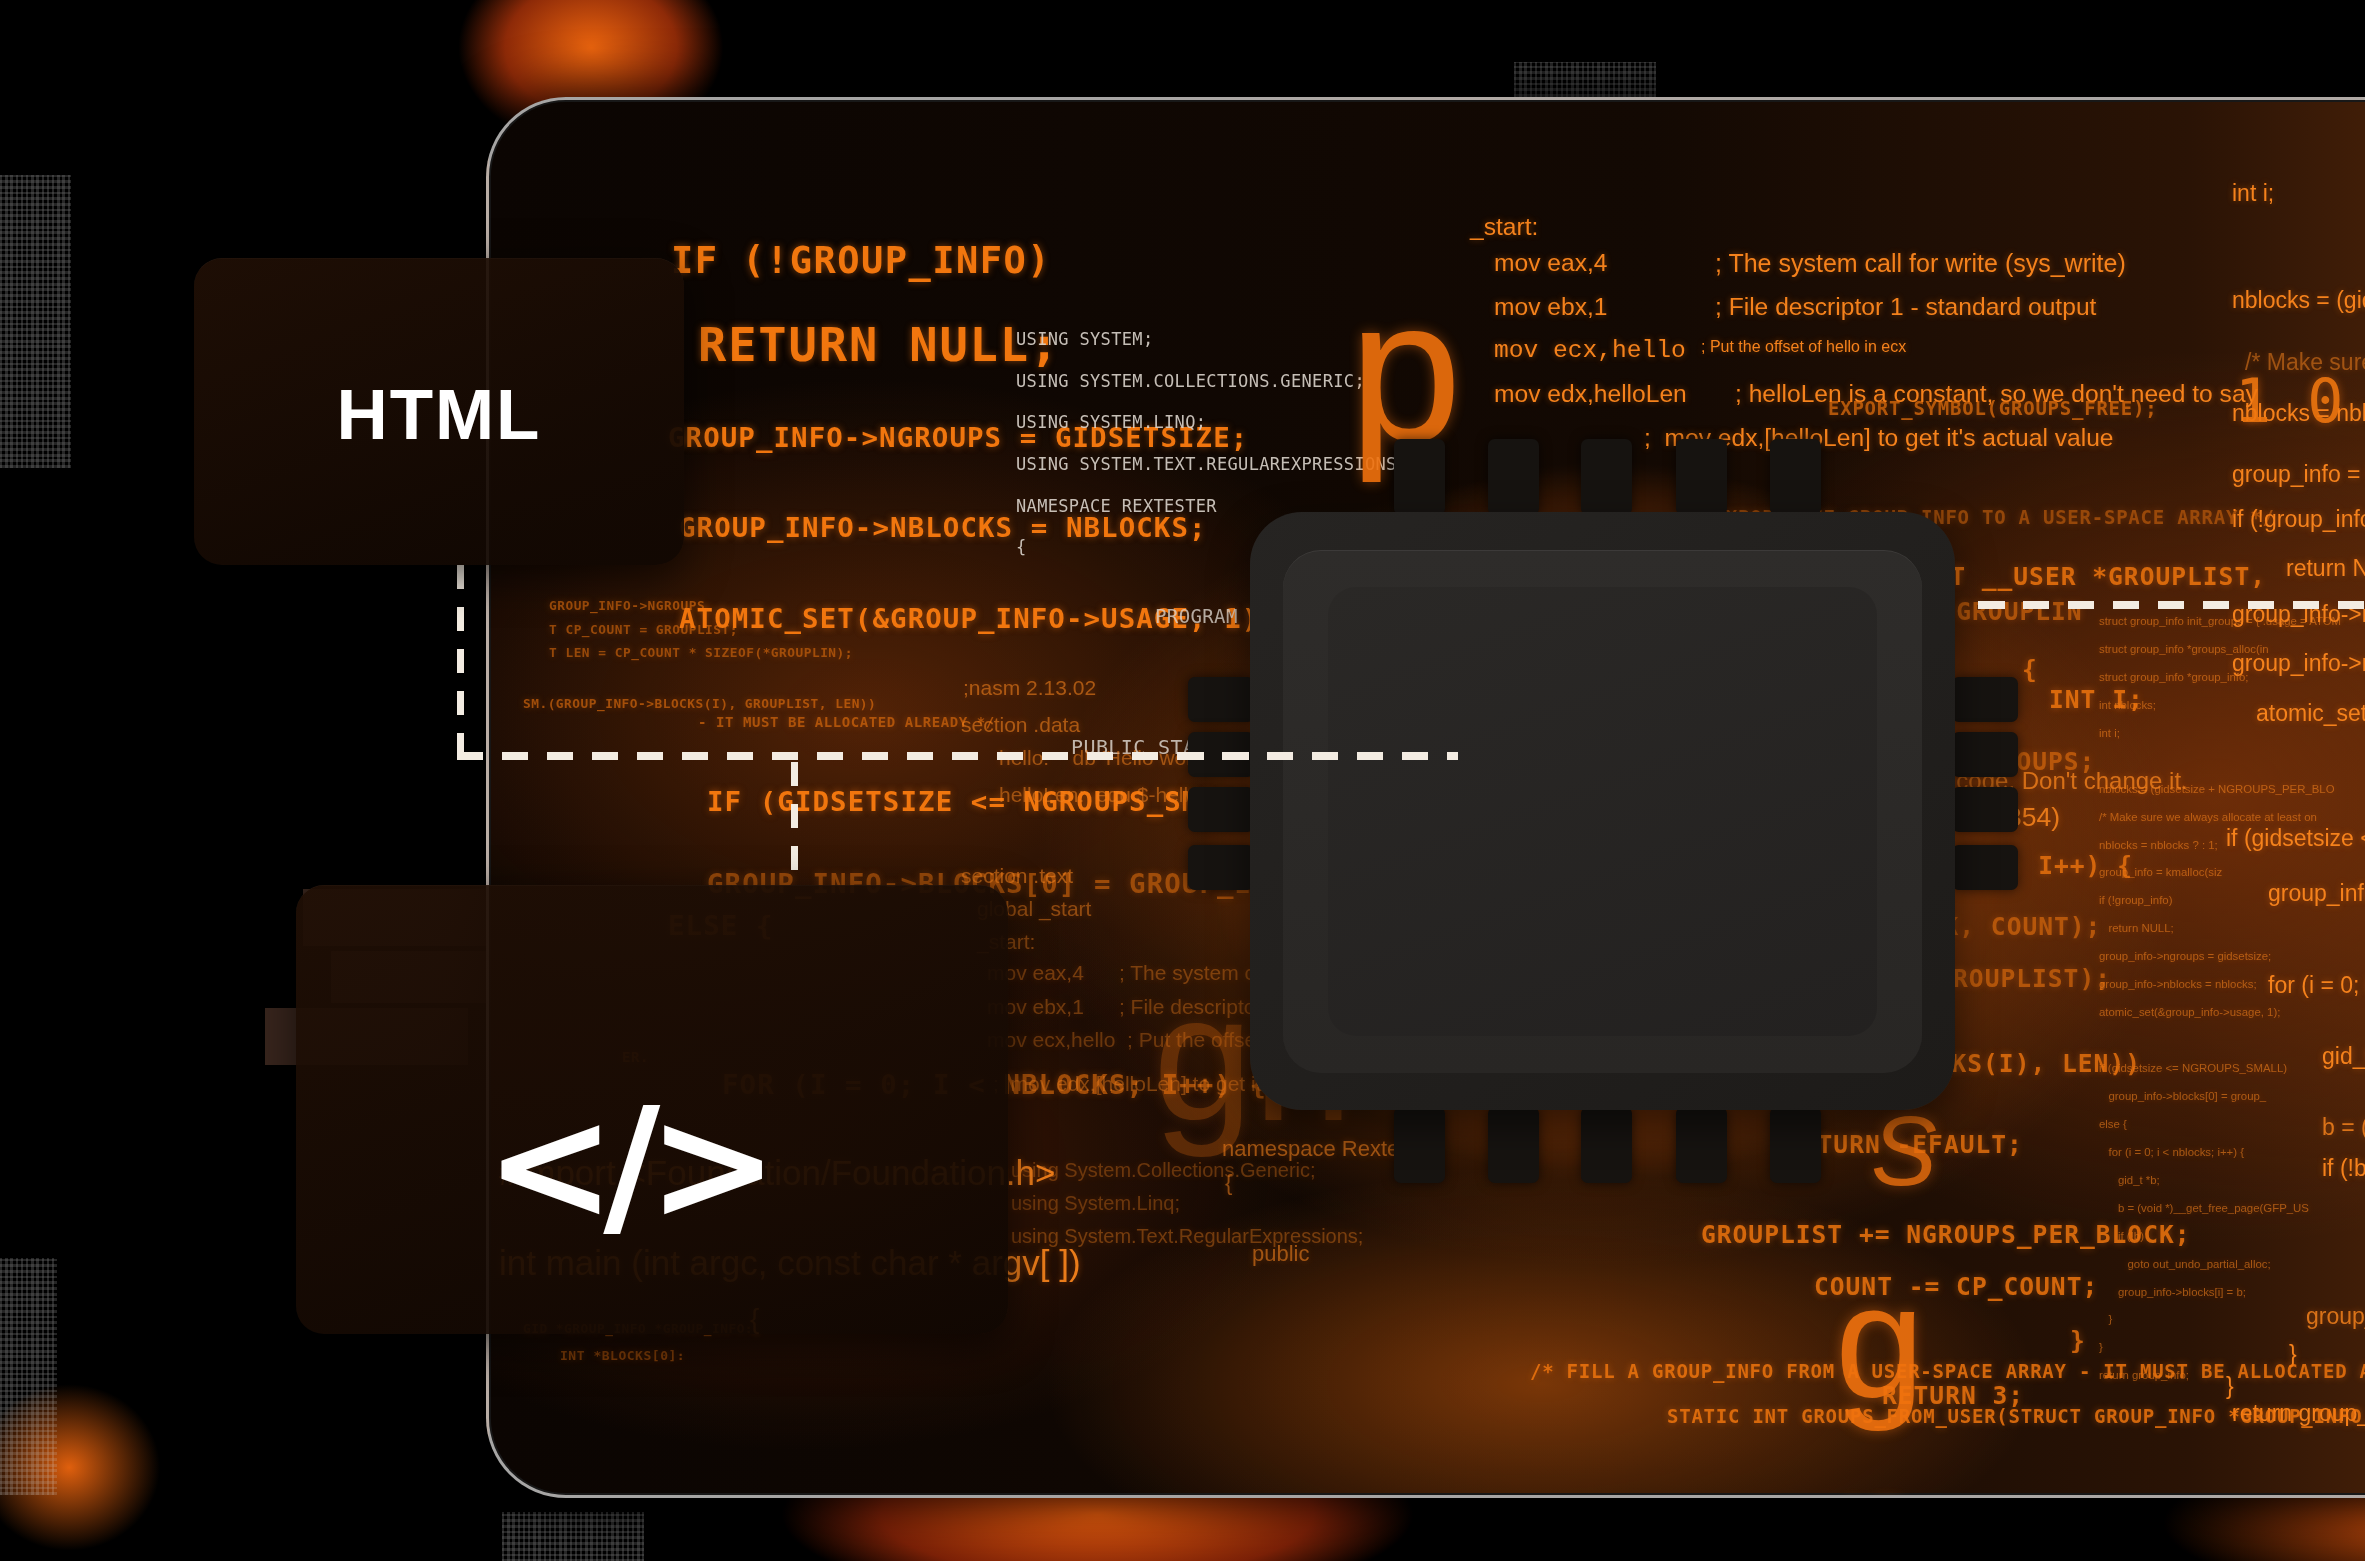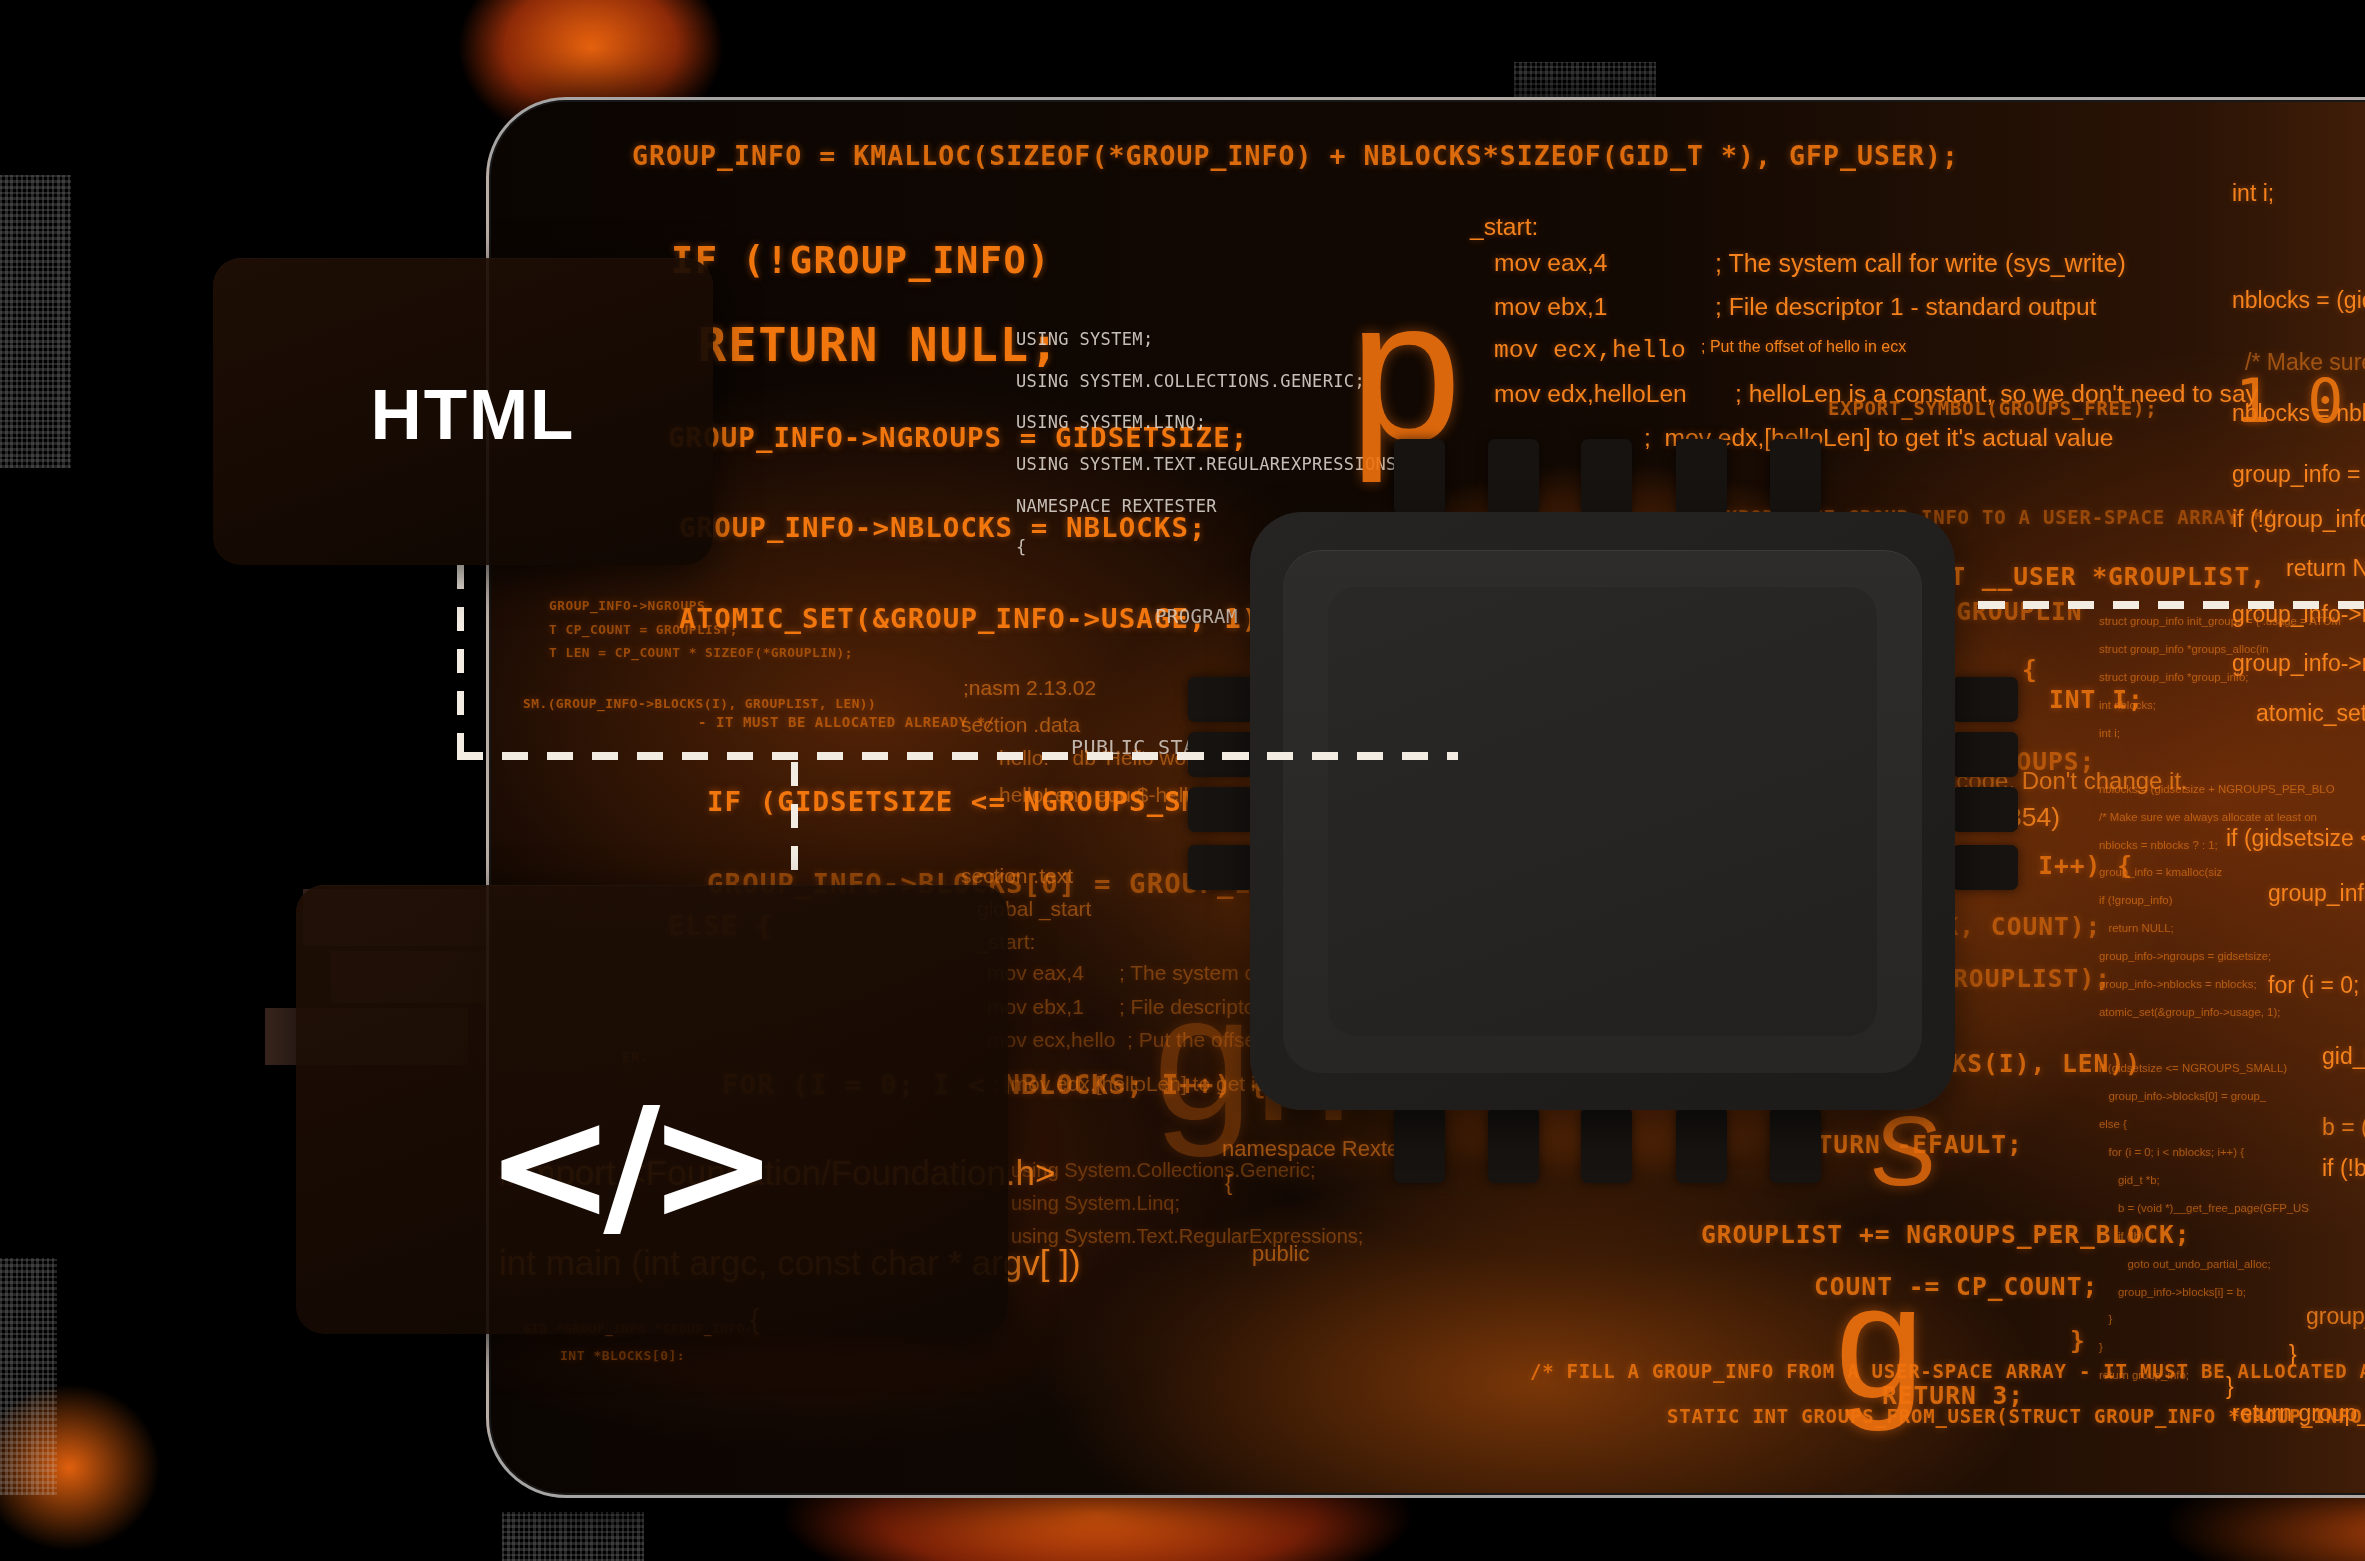--- a/index.html
+++ b/index.html
@@ -84,21 +84,20 @@
 <div class="glitch" style="left:331px;top:951px;width:170px;height:52px;"></div>
 <div class="glitch" style="left:265px;top:1008px;width:203px;height:57px;"></div>
 <div class="pix" style="left:0;top:175px;width:71px;height:293px;"></div>
 <div class="pix" style="left:0;top:1258px;width:57px;height:237px;"></div>
 
 <div class="pix" style="left:502px;top:1512px;width:142px;height:50px;"></div>
 <div class="pix" style="left:1514px;top:62px;width:142px;height:52px;"></div>
 
 <div class="abs tablet">
   <div class="abs" style="left:-486px;top:-97px;width:3215px;height:1562px;">
-      <div class="txt lcd" style="left: 629px; top: 140px; font-size: 26.5px; opacity: 0.9;">GROUP_INFO = KMALLOC(SIZEOF(*GROUP_INFO) + NBLOCKS*SIZEOF(GID_T *), GFP_USER);</div>
       <div class="txt lcd" style="left: 668px; top: 239px; font-size: 37px;">IF (!GROUP_INFO)</div>
       <div class="txt lcd" style="left: 695px; top: 318px; font-size: 47px;">RETURN NULL;</div>
       <div class="txt lcd" style="left: 665px; top: 421px; font-size: 27.4px;">GROUP_INFO-&gt;NGROUPS = GIDSETSIZE;</div>
       <div class="txt lcd" style="left: 676px; top: 511px; font-size: 27.4px;">GROUP_INFO-&gt;NBLOCKS = NBLOCKS;</div>
       <div class="txt lcd" style="left: 676px; top: 602px; font-size: 27.4px;">ATOMIC_SET(&amp;GROUP_INFO-&gt;USAGE, 1);</div>
       <div class="txt lcd" style="left: 704px; top: 785px; font-size: 27.4px;">IF (GIDSETSIZE &lt;= NGROUPS_SMALL)</div>
       <div class="txt lcd" style="left: 704px; top: 867px; font-size: 27.4px; opacity: 0.55;">GROUP_INFO-&gt;BLOCKS[0] = GROUP_INFO-&gt;S</div>
       <div class="txt lcd" style="left: 665px; top: 909px; font-size: 27.4px; opacity: 0.5;">ELSE {</div>
       <div class="txt lcd" style="left: 719px; top: 1068px; font-size: 27.4px; opacity: 0.6;">FOR (I = 0; I &lt; NBLOCKS; I++) {</div>
       <div class="txt lcd" style="left: 546px; top: 597px; font-size: 12.8px; opacity: 0.6;">GROUP_INFO-&gt;NGROUPS</div>
@@ -249,20 +248,20 @@
   <div class="abs chip-plate">
     <div class="abs chip-screen"></div>
   </div>
 </div>
 
 <div class="dash-v" style="left:457px;top:565px;height:192px;"></div>
 <div class="dash-h" style="left:457px;top:752px;width:1001px;"></div>
 <div class="dash-v" style="left:791px;top:762px;height:121px;"></div>
 <div class="dash-h" style="left:1978px;top:601px;width:461px;"></div>
 
-<div class="card" style="left:213px;top:258px;width:490px;height:307px;padding-left:10px;">
+<div class="card" style="left:194px;top:258px;width:490px;height:307px;">
   <div class="card-label" style="top:116px;font-size:71px;">HTML</div>
 </div>
 
 <div class="card" style="left:296px;top:885px;width:712px;height:449px;">
   <div class="code-glyph" style="left:189px;top:189px;font-size:156px;">&lt;/&gt;</div>
 </div>
 
 
 </body></html>

